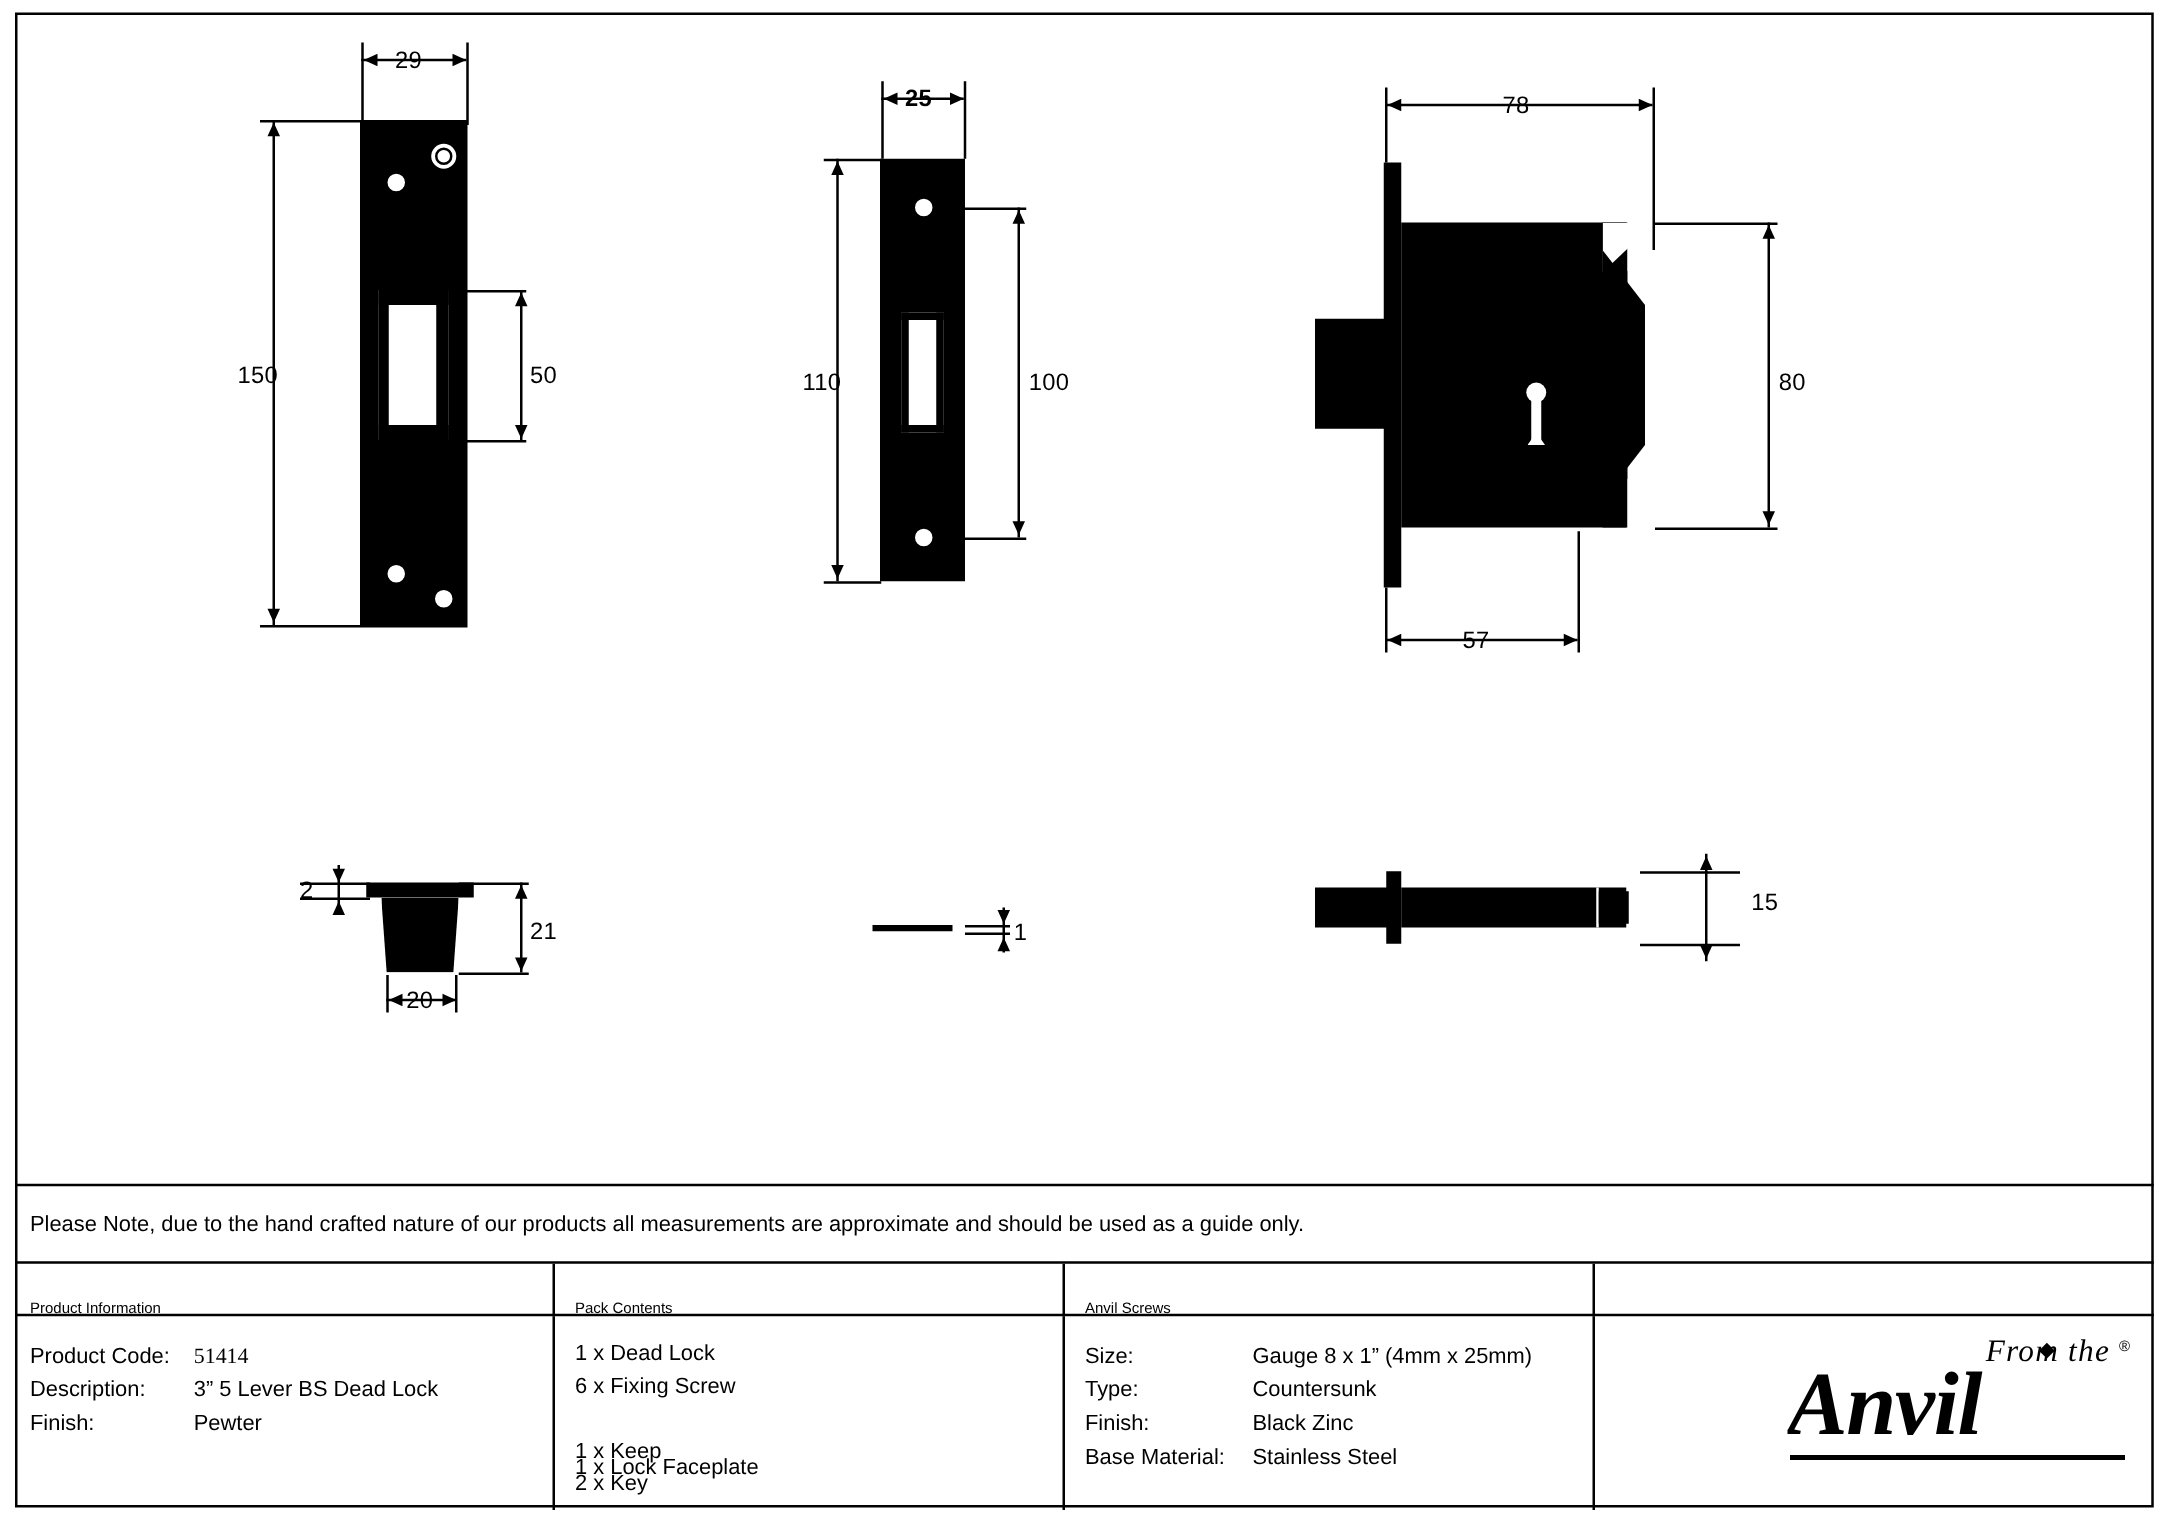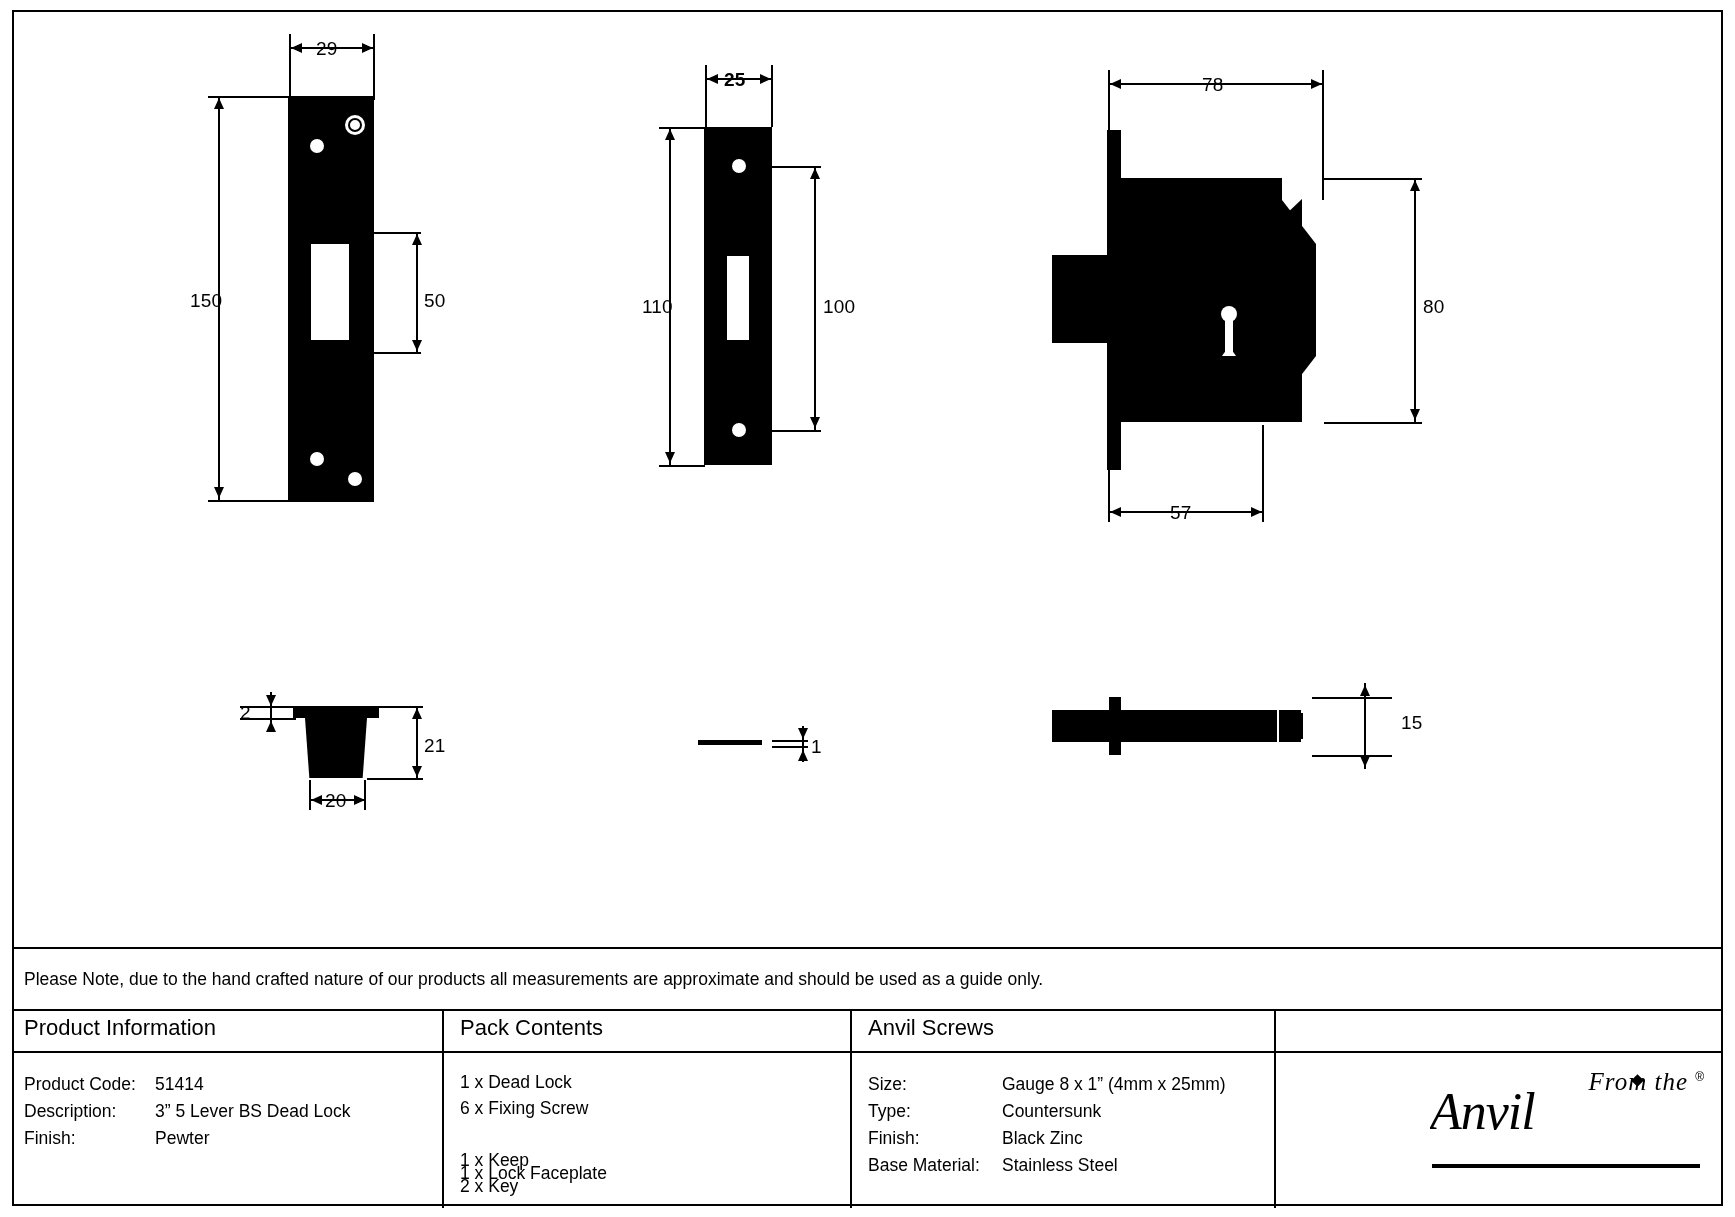--- a/index.html
+++ b/index.html
@@ -87,22 +87,22 @@
     left: 12px;
     top: 1051px;
     width: 1711px;
     height: 155px;
     border-top: 2px solid #000;
     box-sizing: border-box;
   }
   .vdiv { position: absolute; width: 2px; background: #000; }
   .col-title {
     position: absolute;
-    font-size: 22px;
-    top: 4px;
+    font-size: 12px;
+    top: 28px;
   }
   .kv { position: absolute; font-size: 17.5px; }
   .logo-wrap {
     position: absolute;
     left: 1430px;
     top: 1060px;
     width: 280px;
     height: 120px;
     overflow: hidden;
   }
@@ -113,23 +113,23 @@
     font-family: "Liberation Serif", serif;
     font-size: 25px;
     font-style: italic;
     letter-spacing: 1px;
   }
   .logo-anvil {
     position: absolute;
     left: 0px;
     top: 22px;
     font-family: "Liberation Serif", serif;
-    font-size: 52px;
+    font-size: 72px;
     font-style: italic;
-    font-weight: normal;
+    font-weight: bold;
     letter-spacing: -1px;
   }
   .logo-reg {
     position: absolute;
     right: 6px;
     top: 10px;
     font-size: 12px;
   }
   .logo-diamond {
     position: absolute;
@@ -338,21 +338,21 @@
     <div class="col-title" style="left:448px;text-align:center;">Pack Contents</div>
     <div class="col-title" style="left:856px;">Anvil Screws</div>
   </div>
 
   <div class="table-body">
     <div class="vdiv" style="left:430px; top:0; height:155px;"></div>
     <div class="vdiv" style="left:838px; top:0; height:155px;"></div>
     <div class="vdiv" style="left:1262px; top:0; height:155px;"></div>
 
     <div class="kv" style="left:12px; top:21px;">Product Code:</div>
-    <div class="kv" style="left:143px; top:21px;">51414</div>
+    <div class="kv" style="left:143px; top:21px;font-family:Liberation Serif, serif;">51414</div>
     <div class="kv" style="left:12px; top:48px;">Description:</div>
     <div class="kv" style="left:143px; top:48px;">3” 5 Lever BS Dead Lock</div>
     <div class="kv" style="left:12px; top:75px;">Finish:</div>
     <div class="kv" style="left:143px; top:75px;">Pewter</div>
 
     <div class="kv" style="left:448px; top:19px;">1 x Dead Lock</div>
     <div class="kv" style="left:448px; top:45px;">6 x Fixing Screw</div>
     <div class="kv" style="left:448px; top:71px;margin-top:39px;">1 x Lock Faceplate</div>
     <div class="kv" style="left:448px; top:97px;">1 x Keep</div>
     <div class="kv" style="left:448px; top:123px;">2 x Key</div>

